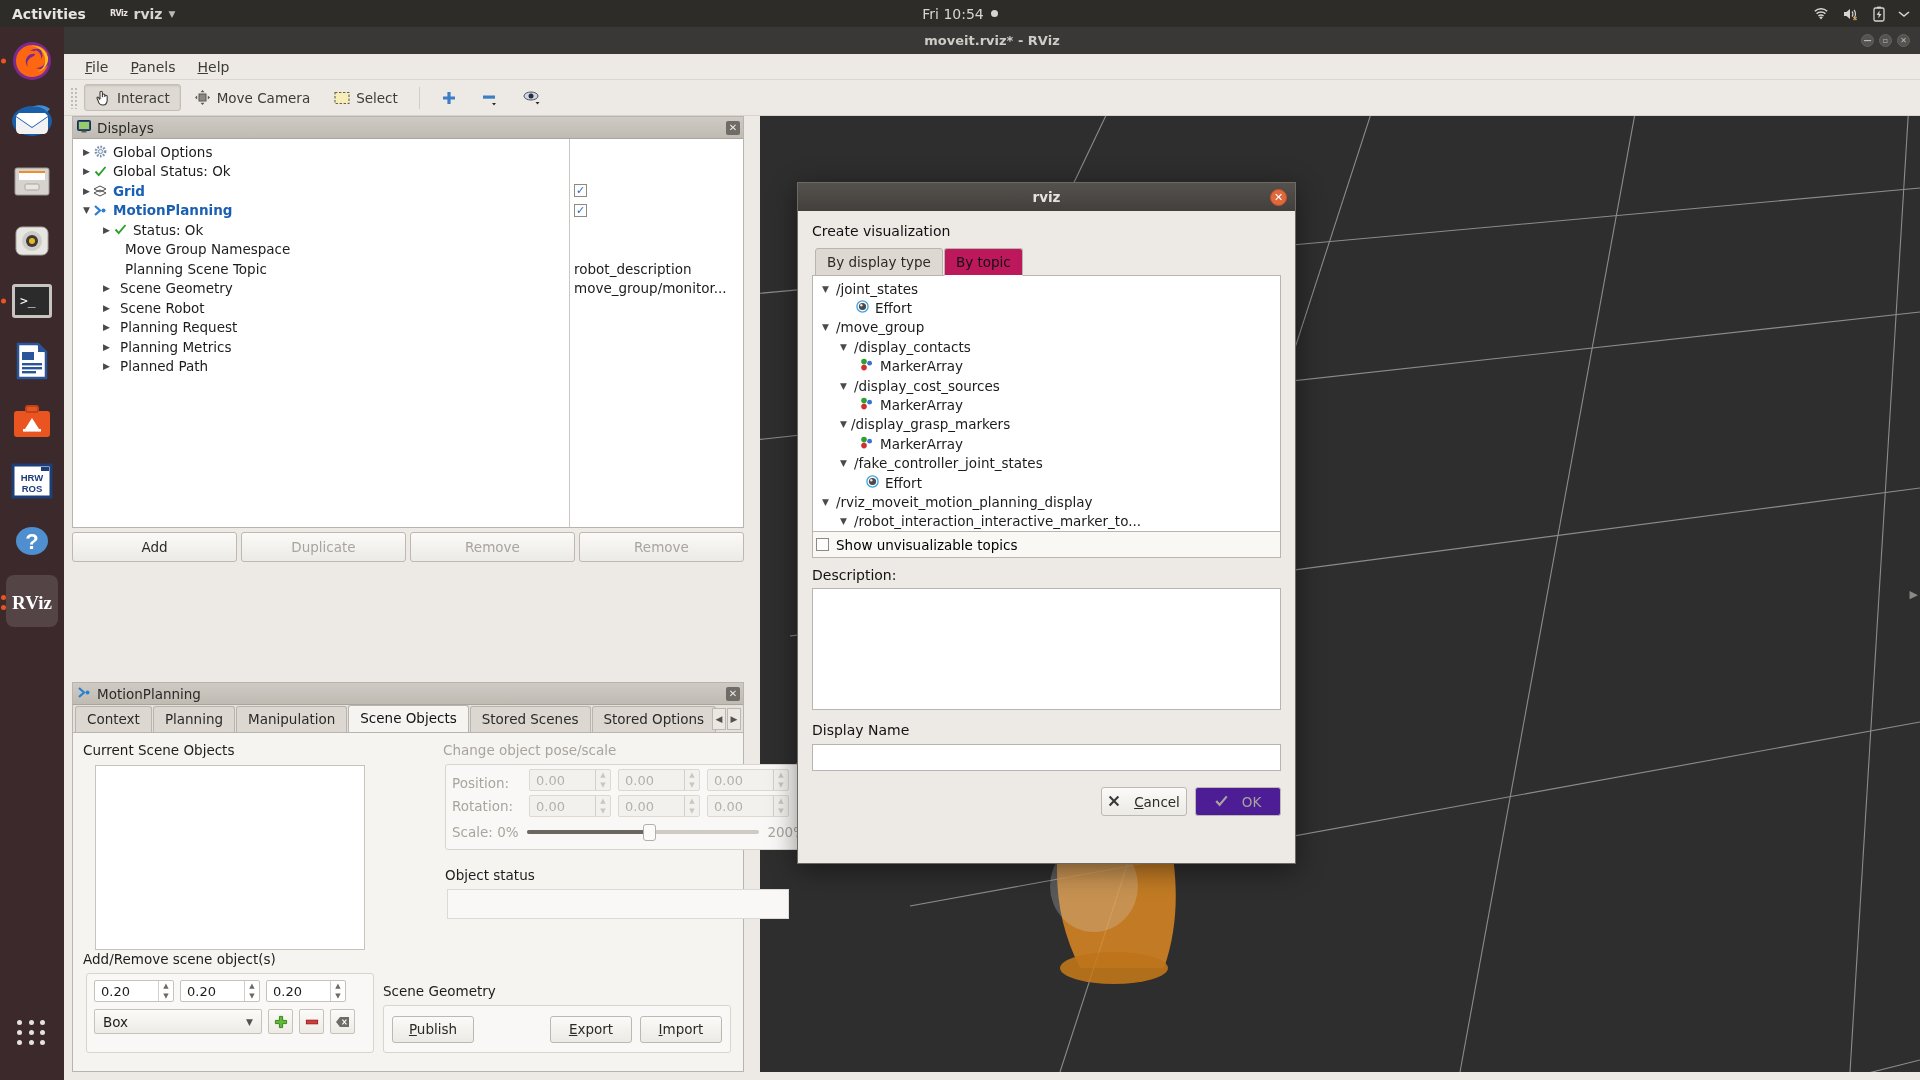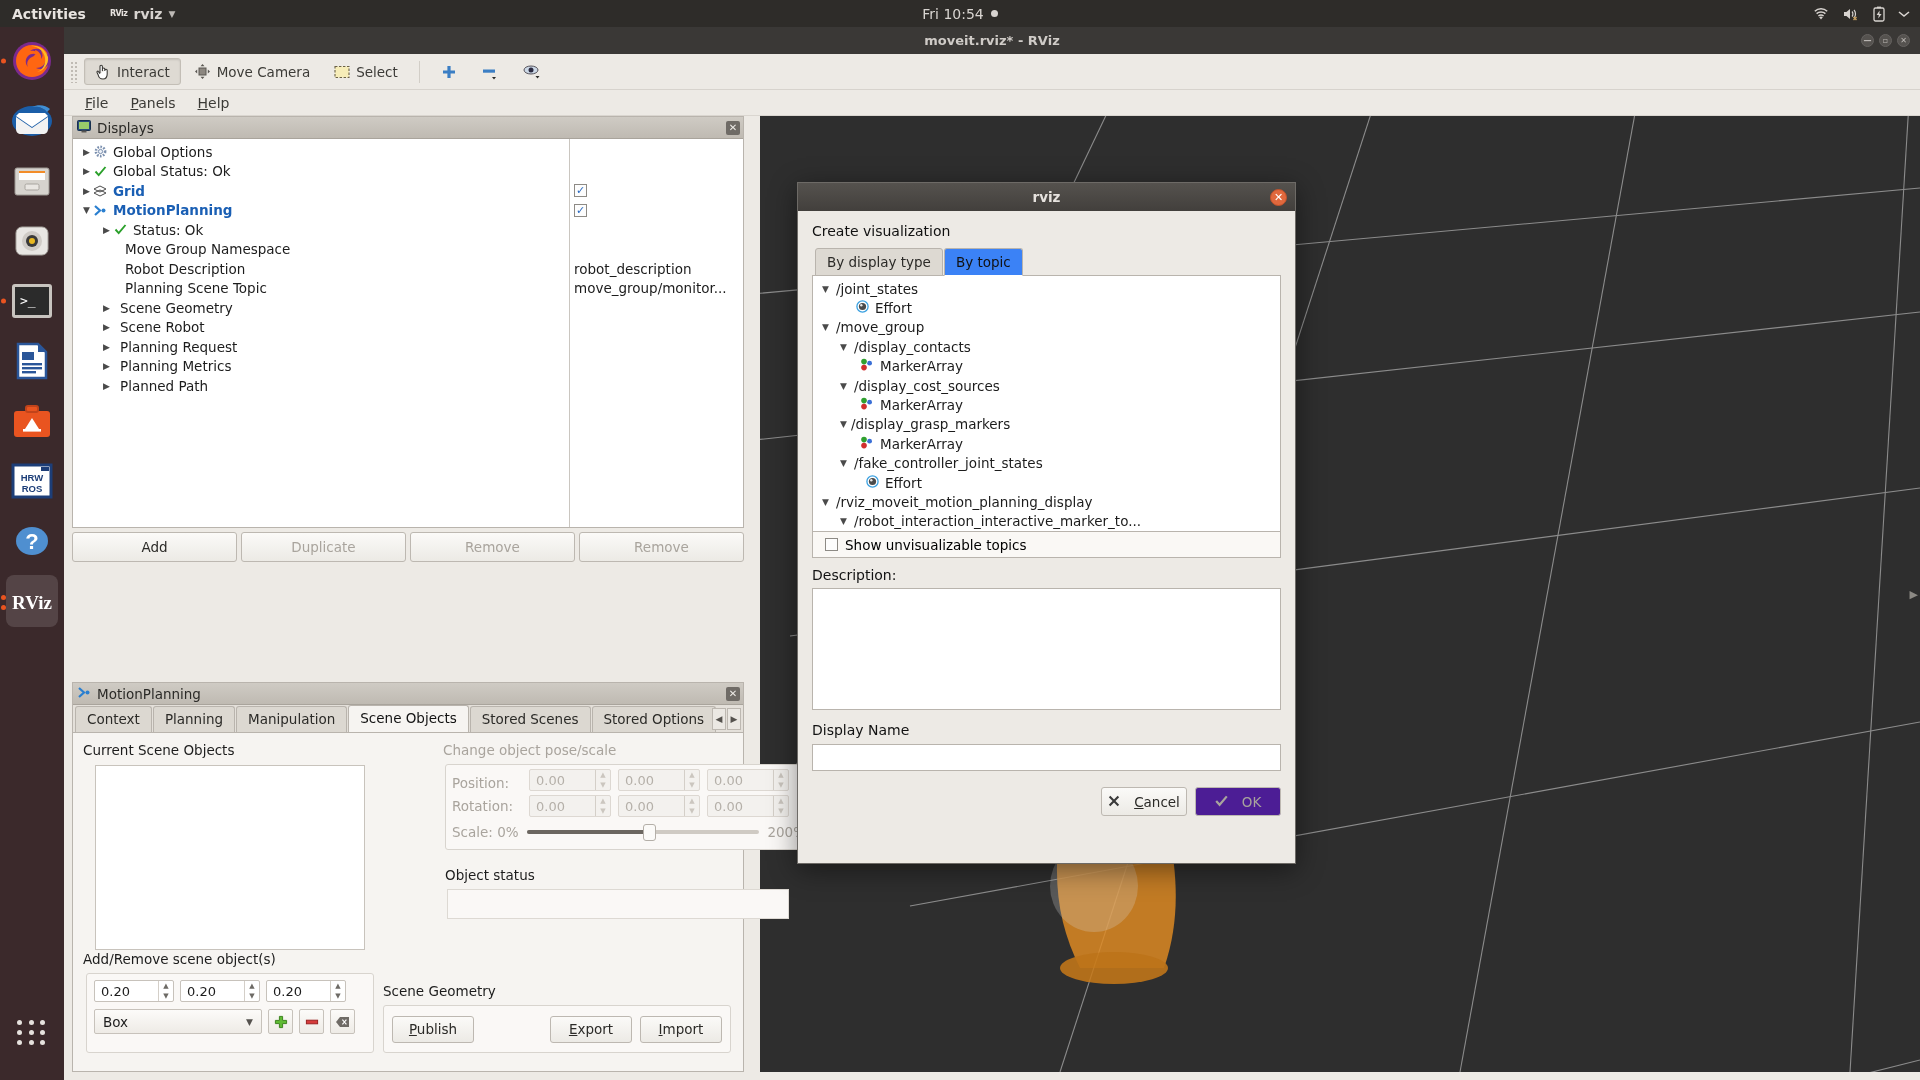--- a/index.html
+++ b/index.html
@@ -231,31 +231,31 @@
     border: 1px solid #c0522c;
   }
   #dlgBody { flex: 1; padding: 12px 14px 10px; display:flex; flex-direction: column; }
   #dlgHeadLabel { font-size: 14px; color: #111; margin-bottom: 9px; }
   .dtabs { display: flex; align-items: flex-end; margin-bottom: -1px; padding-left: 3px; position: relative; z-index: 2;}
   .dtab {
     padding: 5px 11px; font-size: 13.5px; color: #2b2a27;
     border: 1px solid #b9b4ad; background: #ddd9d2;
     border-bottom: 1px solid #b9b4ad; border-radius: 3px 3px 0 0; margin-right: 1px;
   }
-  .dtab.active { background: #3b82f6; border-bottom-color: #fff; color: #111; }
+  .dtab.active { background: #be185d; border-bottom-color: #fff; color: #111; }
   #topicTree {
     border: 1px solid #b9b4ad; background: #fff; height: 257px; overflow: hidden;
     padding: 3px 2px;
   }
   .ttrow { height: 19.4px; display: flex; align-items: center; font-size: 13.5px; color: #1c1c1c; }
   .ttarrow { width: 13px; display:inline-flex; align-items:center; justify-content:center;
              font-size: 9px; color: #4a4a4a; flex:none;}
   #showUnvis {
     border: 1px solid #b9b4ad; border-top: none; background: #faf8f5;
-    height: 26px; display:flex; align-items:center; gap:7px; padding: 0 12px; font-size: 13.5px;
+    height: 26px; display:flex; align-items:center; gap:7px; padding: 0 3px; font-size: 13.5px;
   }
   #descLabel { font-size: 14px; color: #111; margin: 9px 0 5px; }
   #descBox { border: 1px solid #b9b4ad; background: #fff; height: 122px; }
   #dispNameLabel { font-size: 14px; color: #111; margin: 12px 0 6px; }
   #dispNameInput { border: 1px solid #b9b4ad; background: #fff; height: 27px; }
   #dlgBtns { display:flex; justify-content: flex-end; gap: 8px; margin-top: 16px; }
   .dlgBtn {
     min-width: 86px; height: 29px; border: 1px solid #bdb8b1;
     background: linear-gradient(#fbfaf8,#eceae5); border-radius: 3px;
     display:flex; align-items:center; justify-content:center; gap: 14px;
@@ -406,20 +406,26 @@
 
   <div id="rvizTitle">
     <span>moveit.rviz* - RViz</span>
     <span class="wbtns">
       <span class="wbtn">—</span>
       <span class="wbtn">▫</span>
       <span class="wbtn">✕</span>
     </span>
   </div>
 
+  <div id="menubar">
+    <div class="mi"><u>F</u>ile</div>
+    <div class="mi"><u>P</u>anels</div>
+    <div class="mi"><u>H</u>elp</div>
+  </div>
+
   <div id="toolbar">
     <div class="tbgrip"></div>
     <div class="tbbtn pressed">
       <span class="tbicon">
         <svg width="16" height="17" viewBox="0 0 16 17">
             <path d="M5 10V3.5a1.2 1.2 0 012.4 0V8m0-1v-.8a1.2 1.2 0 012.4 0V8m0-.6a1.2 1.2 0 012.4 0V11c0 3-1.6 5-4.2 5C5 16 3.6 14 3.2 12L2 9.2c-.3-.8.9-1.6 1.5-.6L5 10.6" stroke="#3c3b37" stroke-width="1.1" fill="#fff"></path>
           </svg>
       </span>
       <span>Interact</span>
     </div>
@@ -458,26 +464,20 @@
     </div>
     <div class="tbbtn">
       <span class="tbicon">
         <svg width="19" height="18" viewBox="0 0 19 18">
             <ellipse cx="8" cy="7" rx="7" ry="4" fill="#ccd8e6" stroke="#55525a"></ellipse>
             <circle cx="8" cy="7" r="2.5" fill="#2b2a40"></circle>
             <path d="M12.5 13l2 2.4 2-2.4z" fill="#2b2a27"></path>
           </svg>
       </span>
     </div>
-  </div>
-
-  <div id="menubar">
-    <div class="mi"><u>F</u>ile</div>
-    <div class="mi"><u>P</u>anels</div>
-    <div class="mi"><u>H</u>elp</div>
   </div>
 
   <div id="viewport">
     <svg width="1160" height="956" viewBox="0 0 1160 956">
       <rect width="1160" height="956" fill="#2e2e2e"></rect>
       <g stroke="#9c9c9c" stroke-width="1.1" fill="none" opacity="0.85">
         <line x1="-140" y1="190" x2="1160" y2="72"></line>
         <line x1="-60" y1="330" x2="1160" y2="196"></line>
         <line x1="30" y1="520" x2="1160" y2="372"></line>
         <line x1="150" y1="790" x2="1160" y2="606"></line>
@@ -576,23 +576,20 @@
                 <path d="M1.5 6.5l3.2 3.6L11.5 2" stroke="#2aa02a" stroke-width="1.9" fill="none"></path>
               </svg>
           </span>
           <span class="tlabel" style="margin-left:5px">Status: Ok</span>
         </div>
 
         <div class="trow" style="padding-left:52px">
           <span class="tlabel">Move Group Namespace</span>
         </div>
         <div class="trow" style="padding-left:52px">
-          <span class="tlabel">Robot Description</span>
-        </div>
-        <div class="trow" style="padding-left:52px">
           <span class="tlabel">Planning Scene Topic</span>
         </div>
 
         <div class="trow" style="padding-left:28px">
           <span class="arrow">▶</span>
           <span class="tlabel" style="margin-left:8px">Scene Geometry</span>
         </div>
         <div class="trow" style="padding-left:28px">
           <span class="arrow">▶</span>
           <span class="tlabel" style="margin-left:8px">Scene Robot</span>

